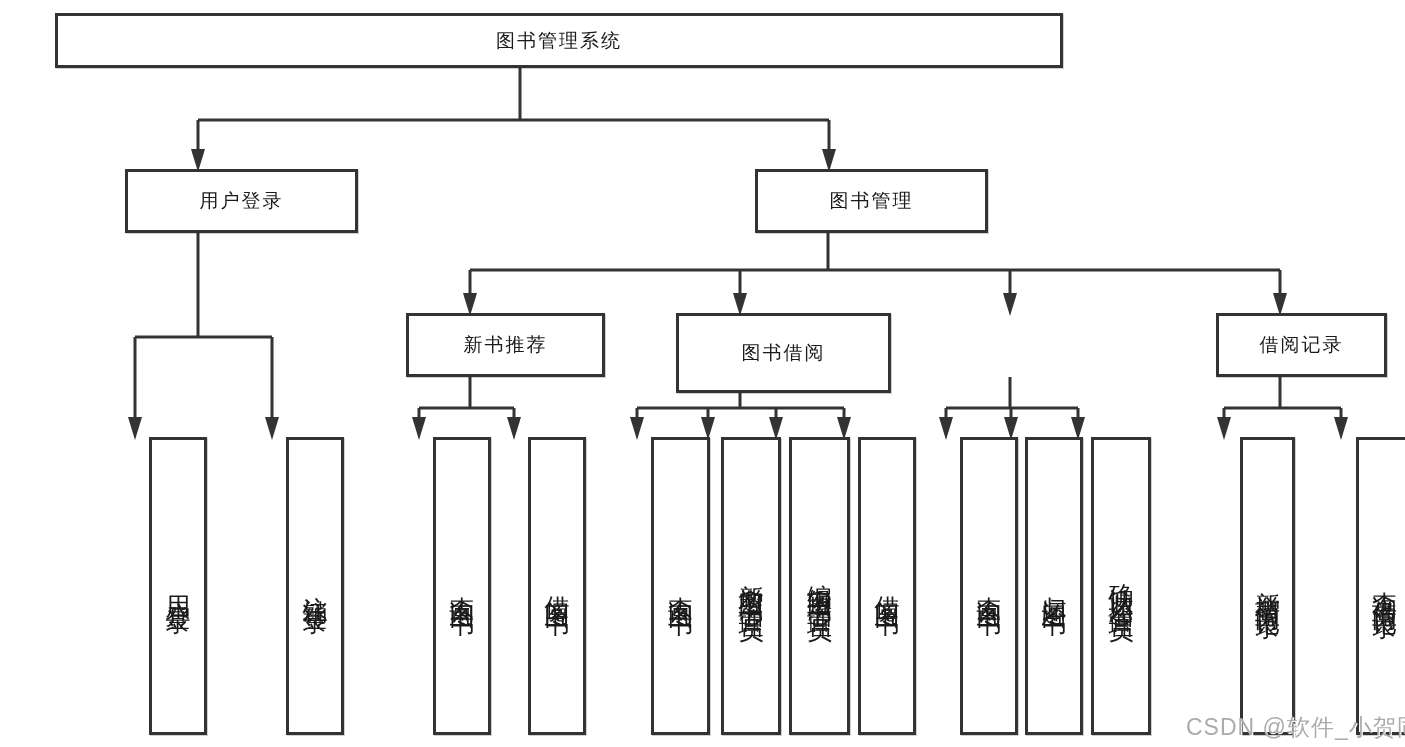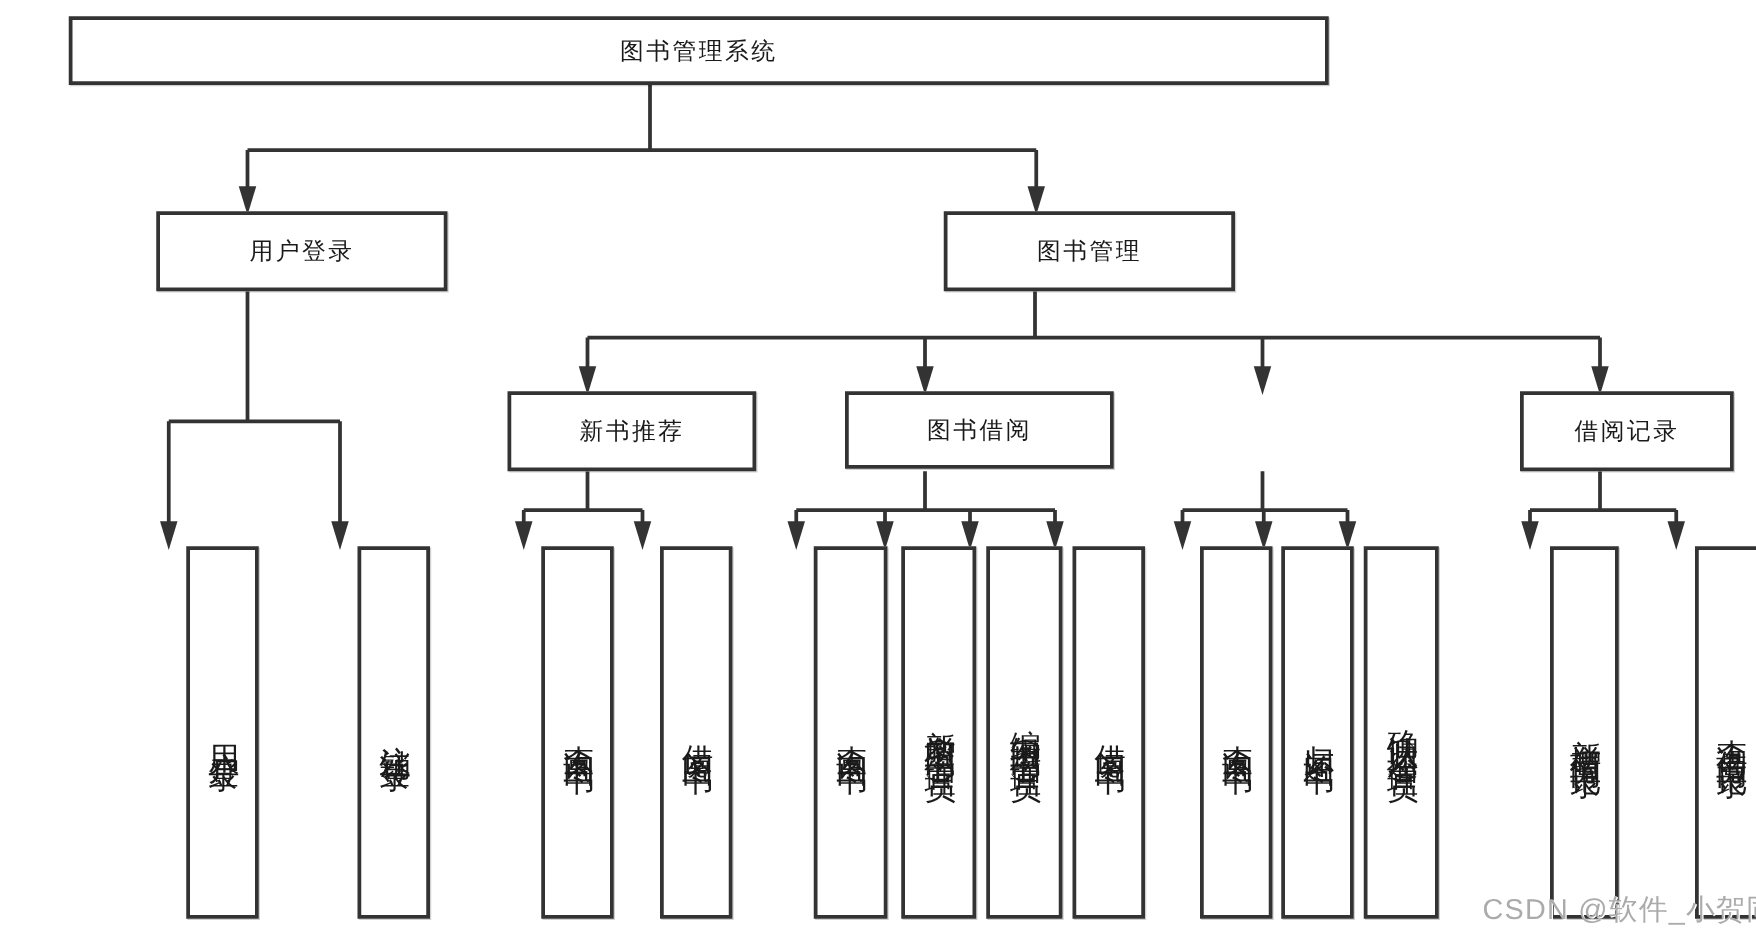--- a/index.html
+++ b/index.html
@@ -122,21 +122,21 @@
   <div class="box" style="left:82px; top:169px; width:233px; height:64px;">
     <span class="hlabel">用户登录</span>
   </div>
   <div class="box" style="left:712px; top:169px; width:233px; height:64px;">
     <span class="hlabel">图书管理</span>
   </div>
 
   <div class="box" style="left:363px; top:313px; width:199px; height:64px;">
     <span class="hlabel">新书推荐</span>
   </div>
-  <div class="box" style="left:633px; top:313px; width:215px; height:62px;">
+  <div class="box" style="left:633px; top:313px; width:215px; height:80px;">
     <span class="hlabel">图书借阅</span>
   </div>
   <div class="box" style="left:1173px; top:313px; width:171px; height:64px;">
     <span class="hlabel">借阅记录</span>
   </div>
 
   <div class="box vbox" style="left:106px; width:58px;">
     <span class="vlabel">用户登录</span>
   </div>
   <div class="box vbox" style="left:243px; width:58px;">

